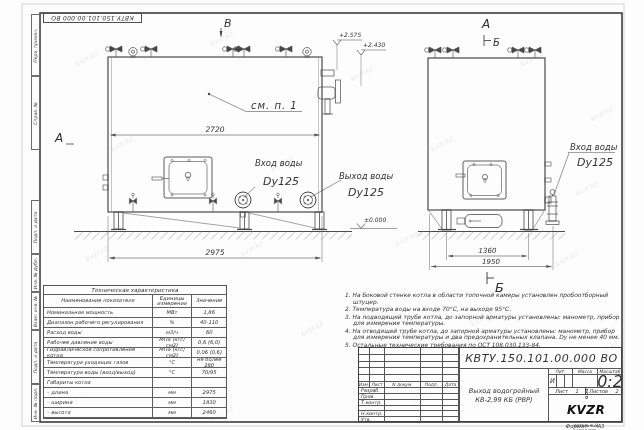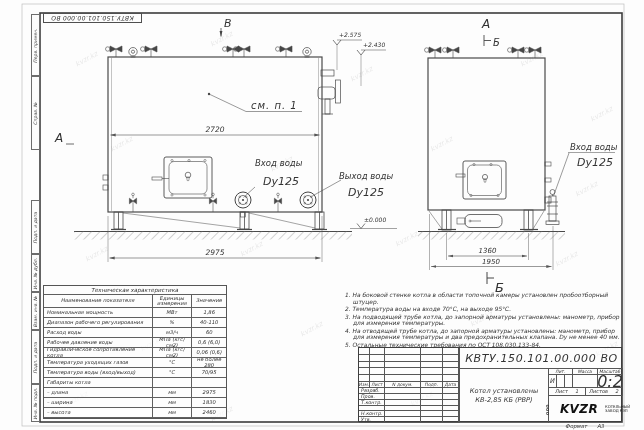--- a/index.html
+++ b/index.html
@@ -57,21 +57,21 @@
   .tb-name{width:90px;border-right:1px solid #565656;display:flex;flex-direction:column;
            align-items:center;justify-content:center;font-size:6.6px;line-height:1.35;text-align:center;}
   .tb-info{width:74px;display:flex;flex-direction:column;}
   .tb-i1{display:flex;height:6.5px;}
   .tb-i1 div{font-size:4.4px;}
   .tb-i2{display:flex;height:13px;}
   .tb-lit3{display:flex;width:24px;}
   .tb-lit3 div{width:8px;font-size:6.5px;}
   .tb-i3{display:flex;height:10px;}
   .tb-i3 div{font-size:5px;gap:3px;}
-  .tb-logo{height:34px;display:flex;align-items:center;justify-content:center;gap:7px;}
+  .tb-logo{height:34px;display:flex;align-items:center;justify-content:center;gap:7px;flex-direction:column;}
   .tb-ooo{transform:rotate(-90deg);font:700 3.8px "DejaVu Sans",sans-serif;font-style:normal;letter-spacing:.4px;}
   .tb-kvzr{font:800 italic 12px "DejaVu Sans",sans-serif;letter-spacing:.4px;color:#111;}
   .tb-co{font:400 3.8px "DejaVu Sans",sans-serif;font-style:normal;line-height:1.2;color:#222;}
   .fmt{left:548px;top:422.5px;width:74px;height:7px;display:flex;justify-content:center;gap:10px;
        font:italic 5.4px "DejaVu Sans",sans-serif;}
 </style>
 </head>
 <body>
 
 <div class="sheet">
@@ -509,22 +509,22 @@
             <div class="cell" style="width: 36px;"></div>
             <div class="cell" style="width: 22px;"></div>
             <div class="cell" style="width: 16px;"></div>
           </div>
         </div>
     </div>
     <div class="abs tb-right">
       <div class="tb-desig">КВТУ.150.101.00.000 ВО</div>
       <div class="tb-low">
         <div class="tb-name">
-          <span>Котел установлены</span>
-          <span>КВ-2,85 КБ (РВР)</span>
+          <span>Выход водогрейный</span>
+          <span>КВ-2,99 КБ (РВР)</span>
         </div>
         <div class="tb-info">
           <div class="tb-i1">
             <div class="cell" style="width:24px">Лит.</div>
             <div class="cell" style="width:25px">Масса</div>
             <div class="cell" style="width:25px">Масштаб</div>
           </div>
           <div class="tb-i2">
             <div class="tb-lit3">
               <div class="cell">И</div>

